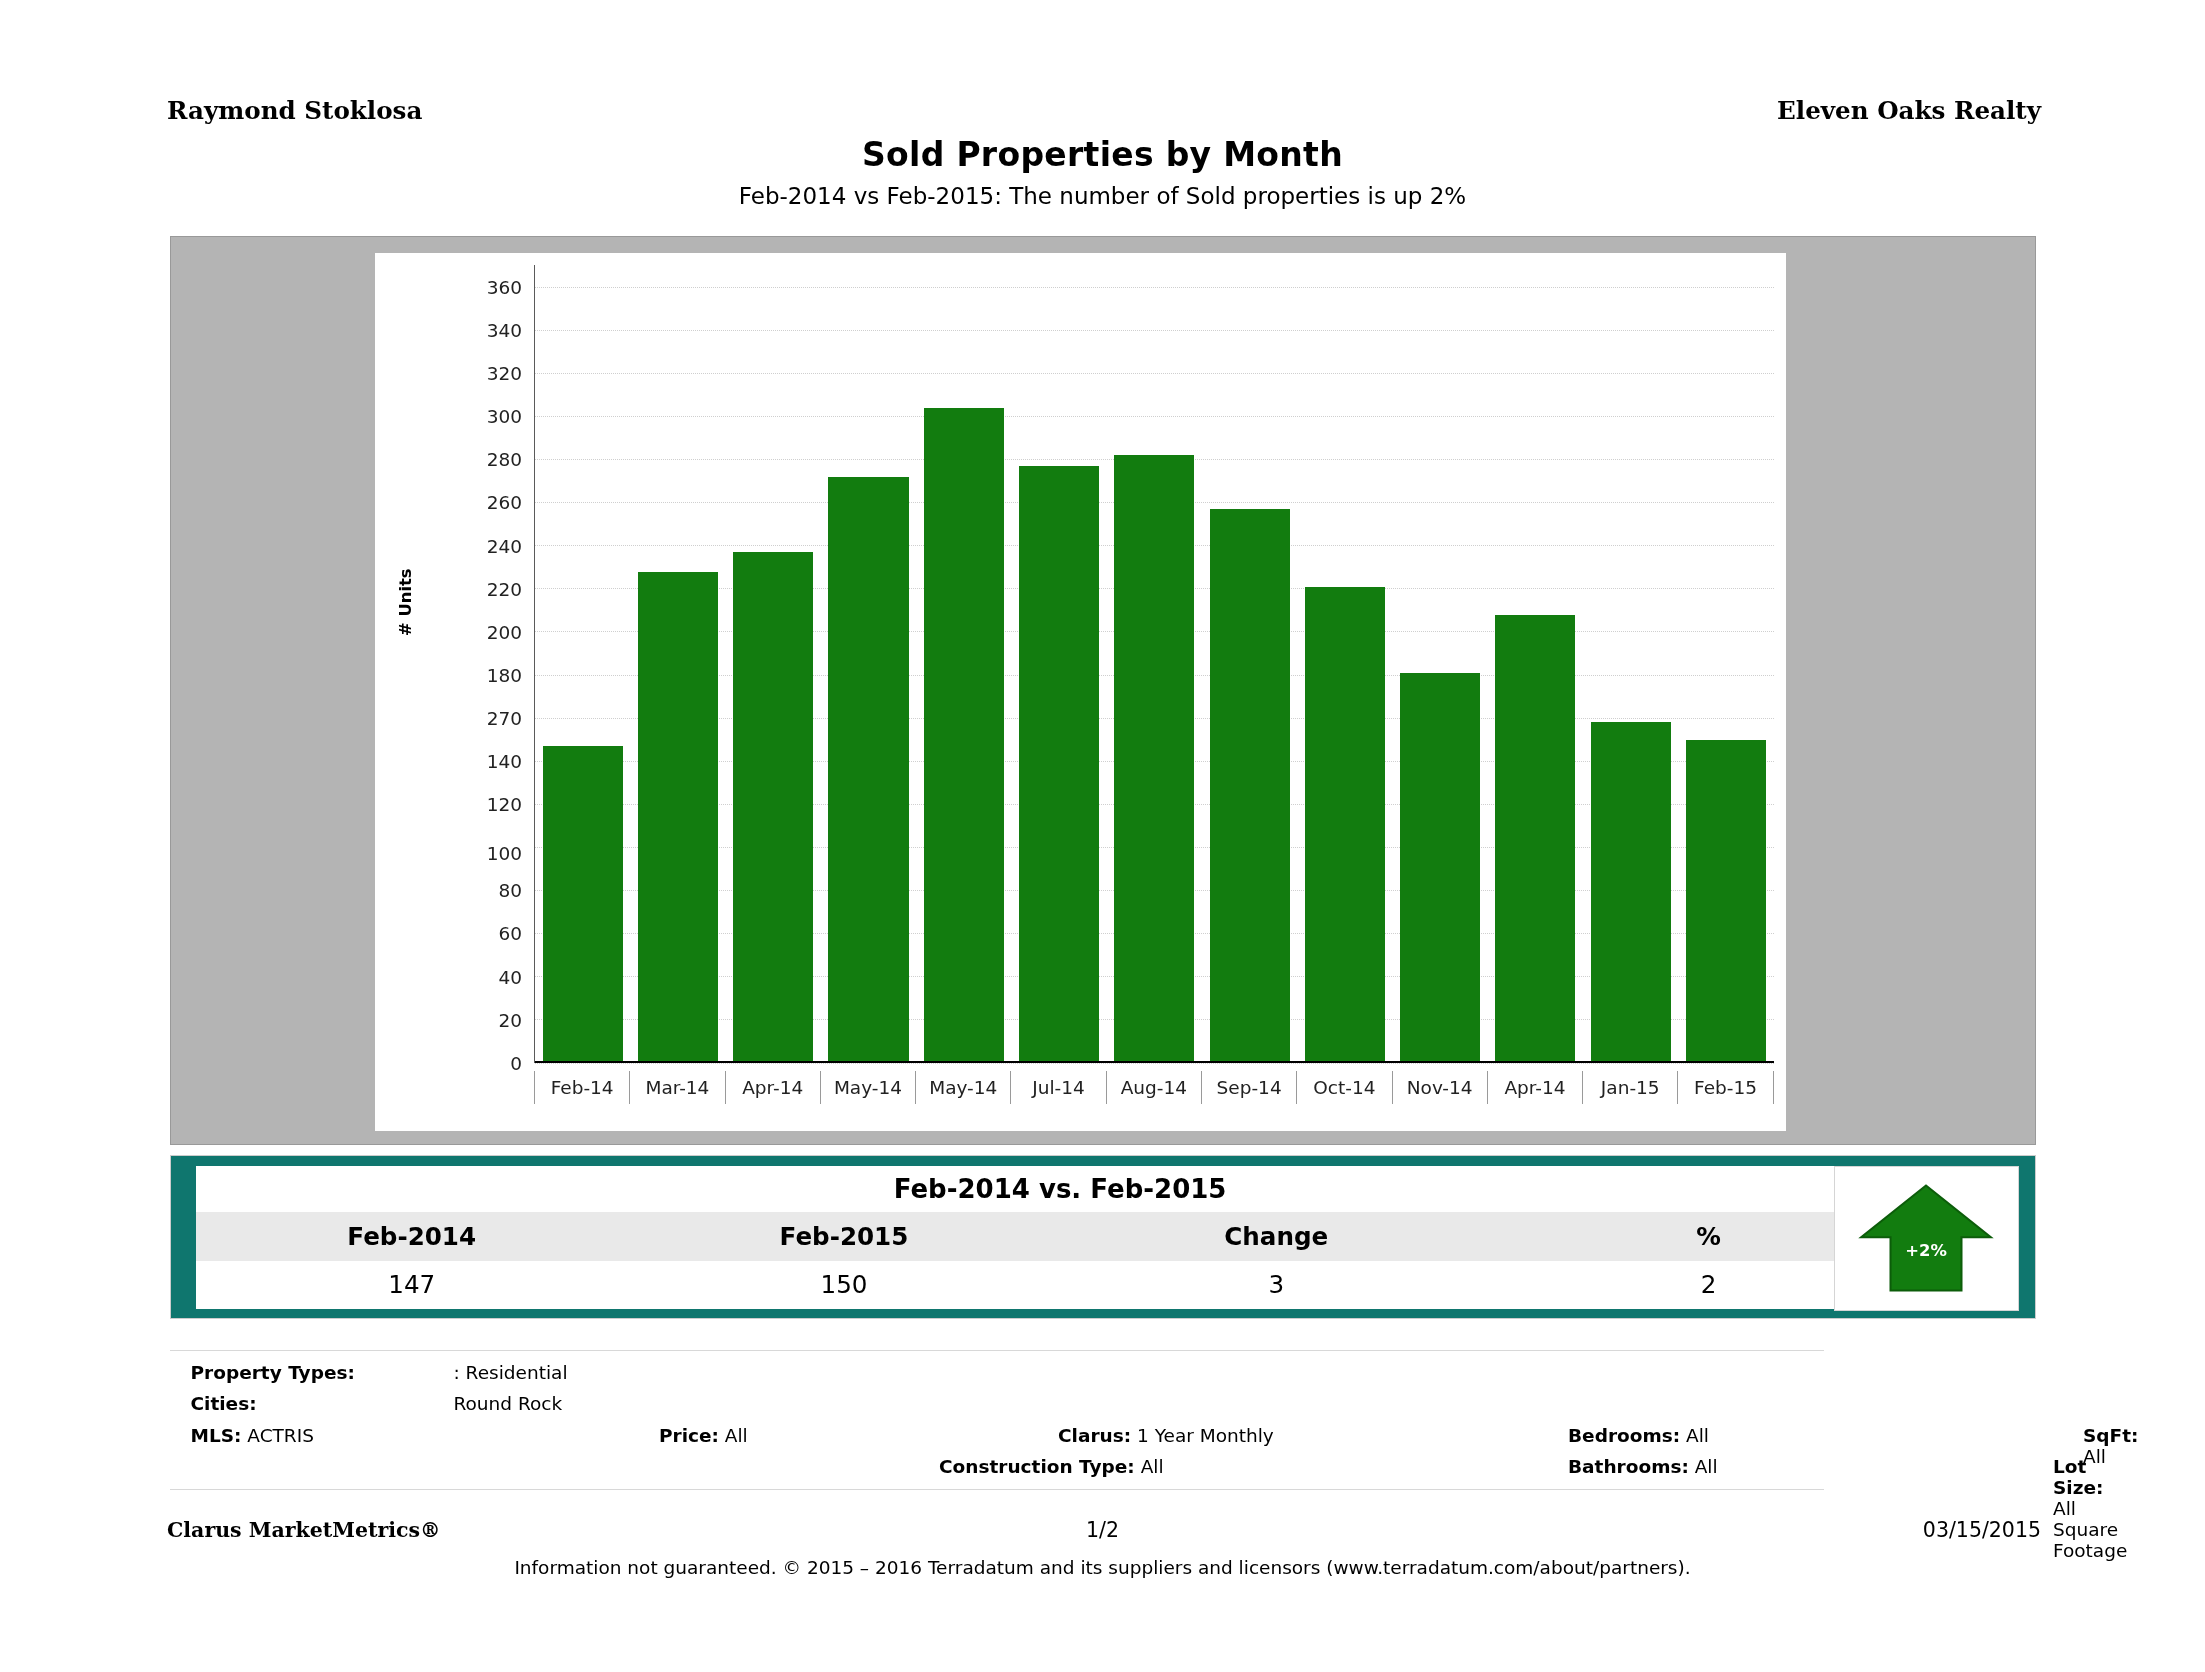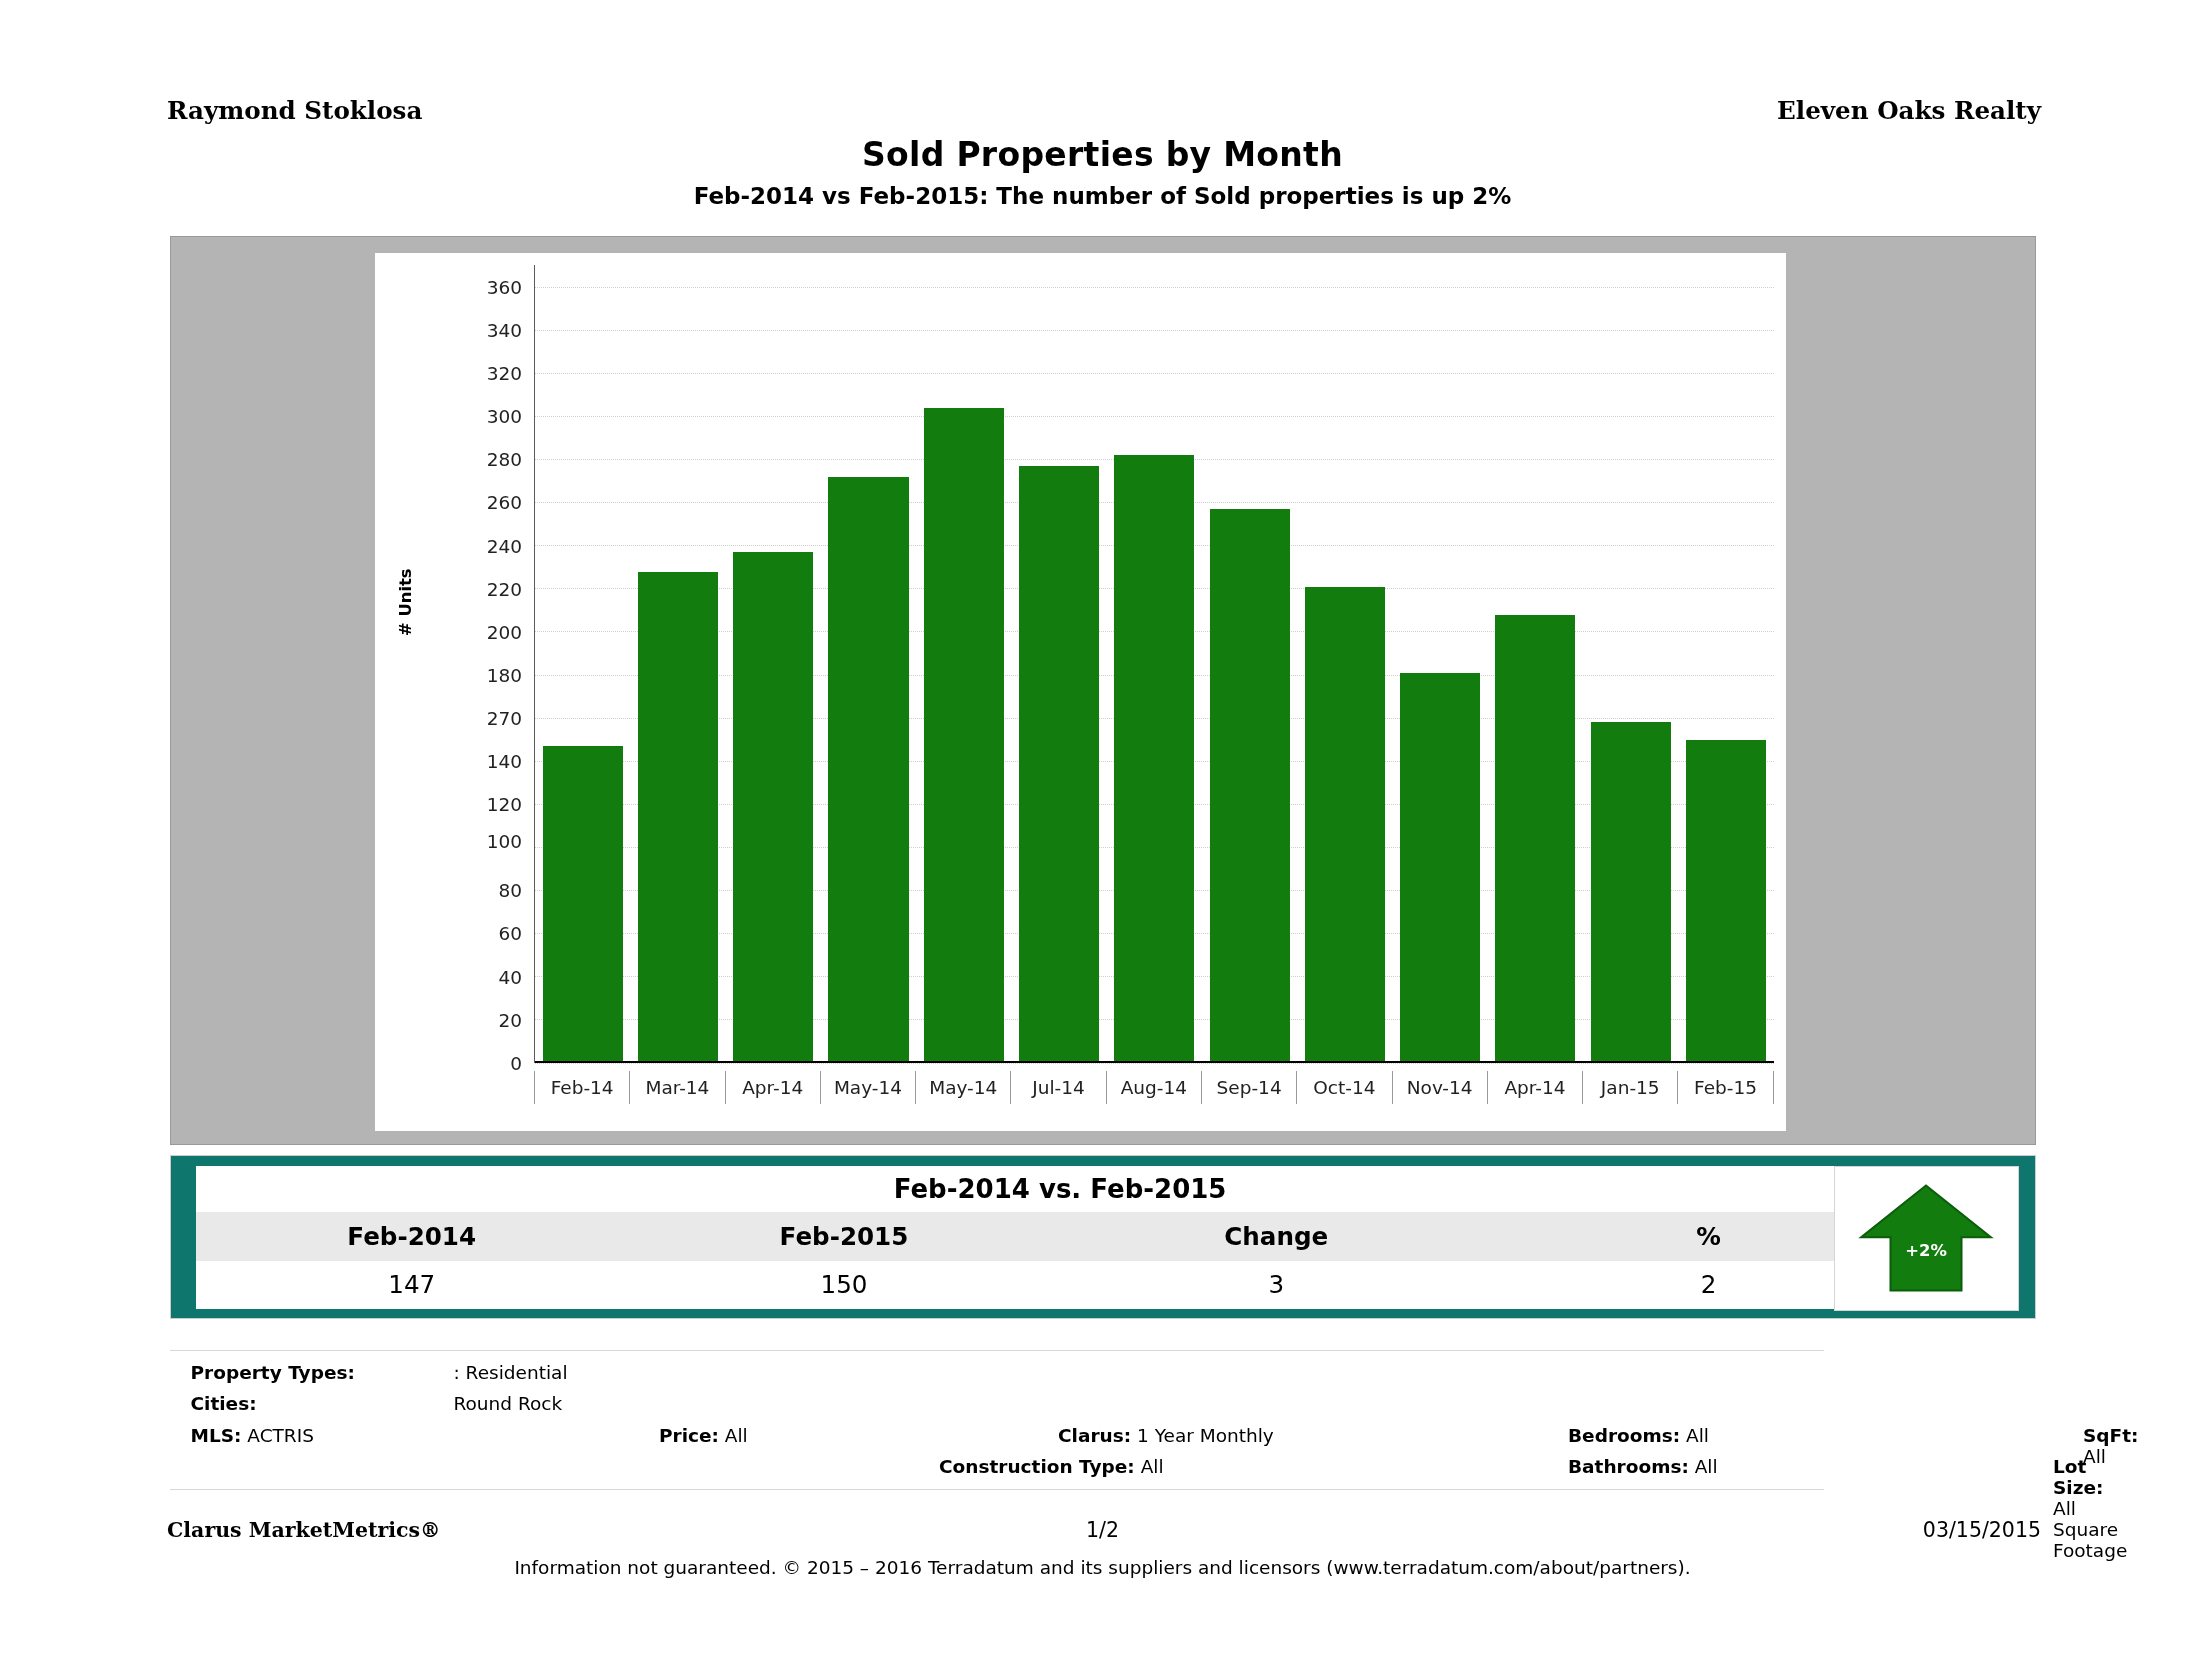--- a/index.html
+++ b/index.html
@@ -51,21 +51,21 @@
     font-weight: bold;
     letter-spacing: 0.3px;
   }
   .subtitle {
     position: absolute;
     top: 183px;
     left: 0;
     width: 100%;
     text-align: center;
     font-size: 23px;
-    font-weight: bold;
+    font-weight: normal;
   }
 
   
   .chart-panel {
     position: absolute;
     left: 170px;
     top: 236px;
     width: 1866px;
     height: 909px;
     background: #b4b4b4;
@@ -318,21 +318,21 @@
 <div class="chart-panel">
   <div class="plot-outer">
     <div class="axis-area">
       <div class="ylabel"># Units</div>
       <div class="ytick-col" id="ytick-col">
           <div class="ytick" style="top: 810px;">0</div>
           <div class="ytick" style="top: 767px;">20</div>
           <div class="ytick" style="top: 724px;">40</div>
           <div class="ytick" style="top: 680px;">60</div>
           <div class="ytick" style="top: 637px;">80</div>
-          <div class="ytick" style="top: 588px;">100</div>
+          <div class="ytick" style="top: 600px;">100</div>
           <div class="ytick" style="top: 551px;">120</div>
           <div class="ytick" style="top: 508px;">140</div>
           <div class="ytick" style="top: 465px;">270</div>
           <div class="ytick" style="top: 422px;">180</div>
           <div class="ytick" style="top: 379px;">200</div>
           <div class="ytick" style="top: 336px;">220</div>
           <div class="ytick" style="top: 293px;">240</div>
           <div class="ytick" style="top: 249px;">260</div>
           <div class="ytick" style="top: 206px;">280</div>
           <div class="ytick" style="top: 163px;">300</div>

